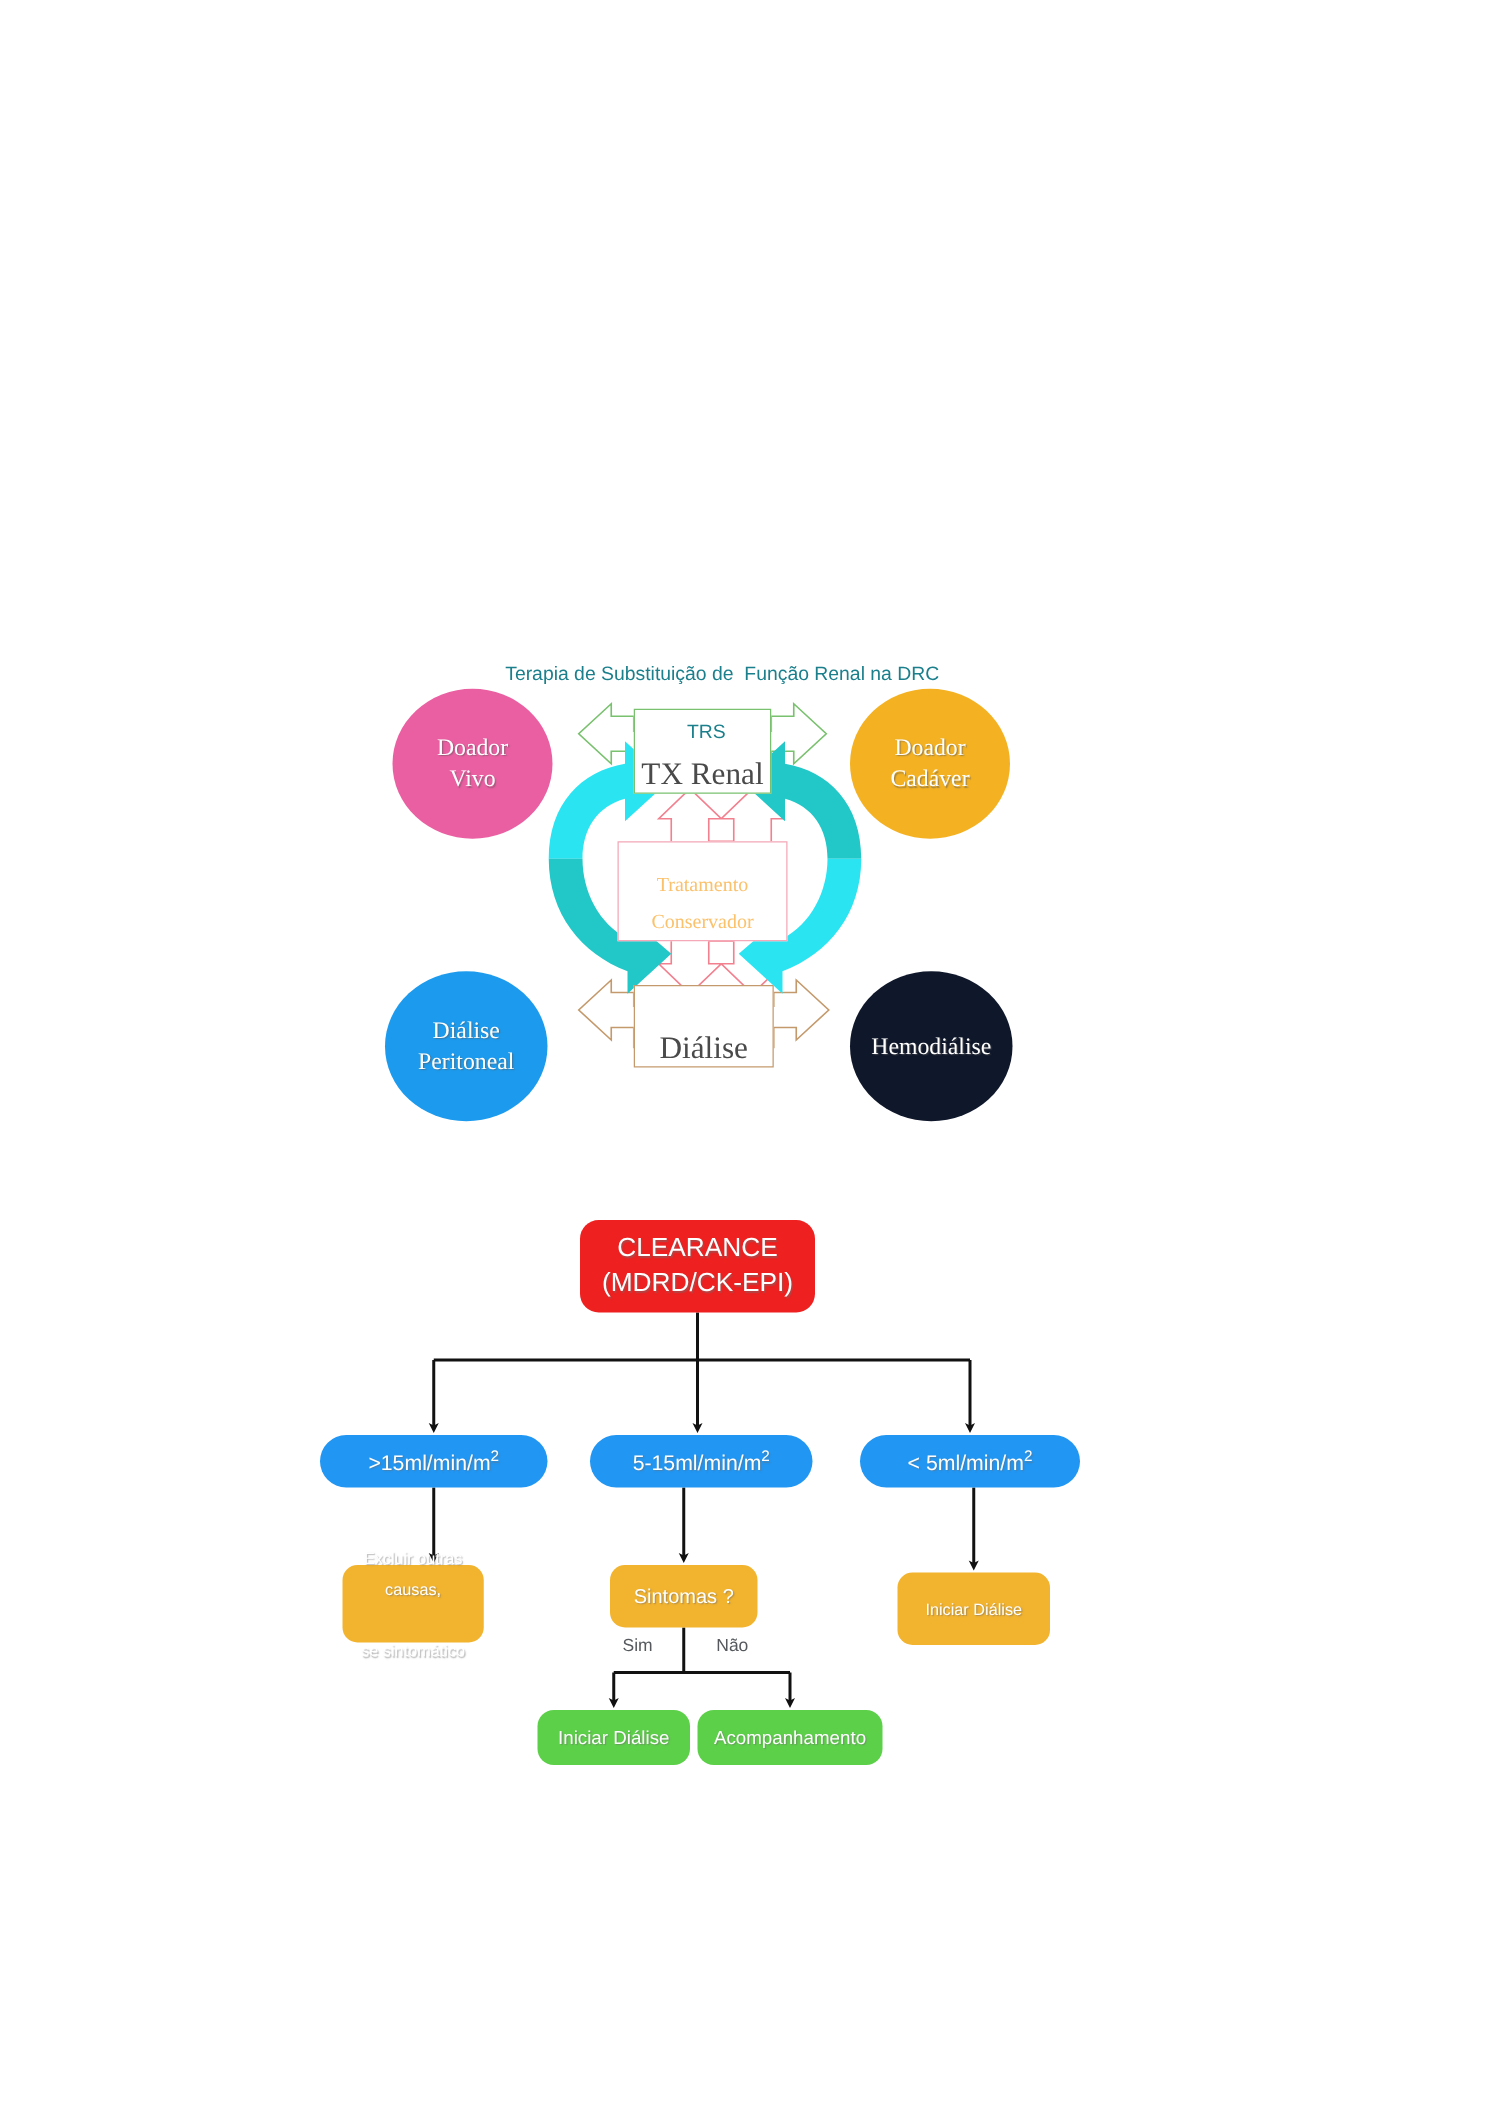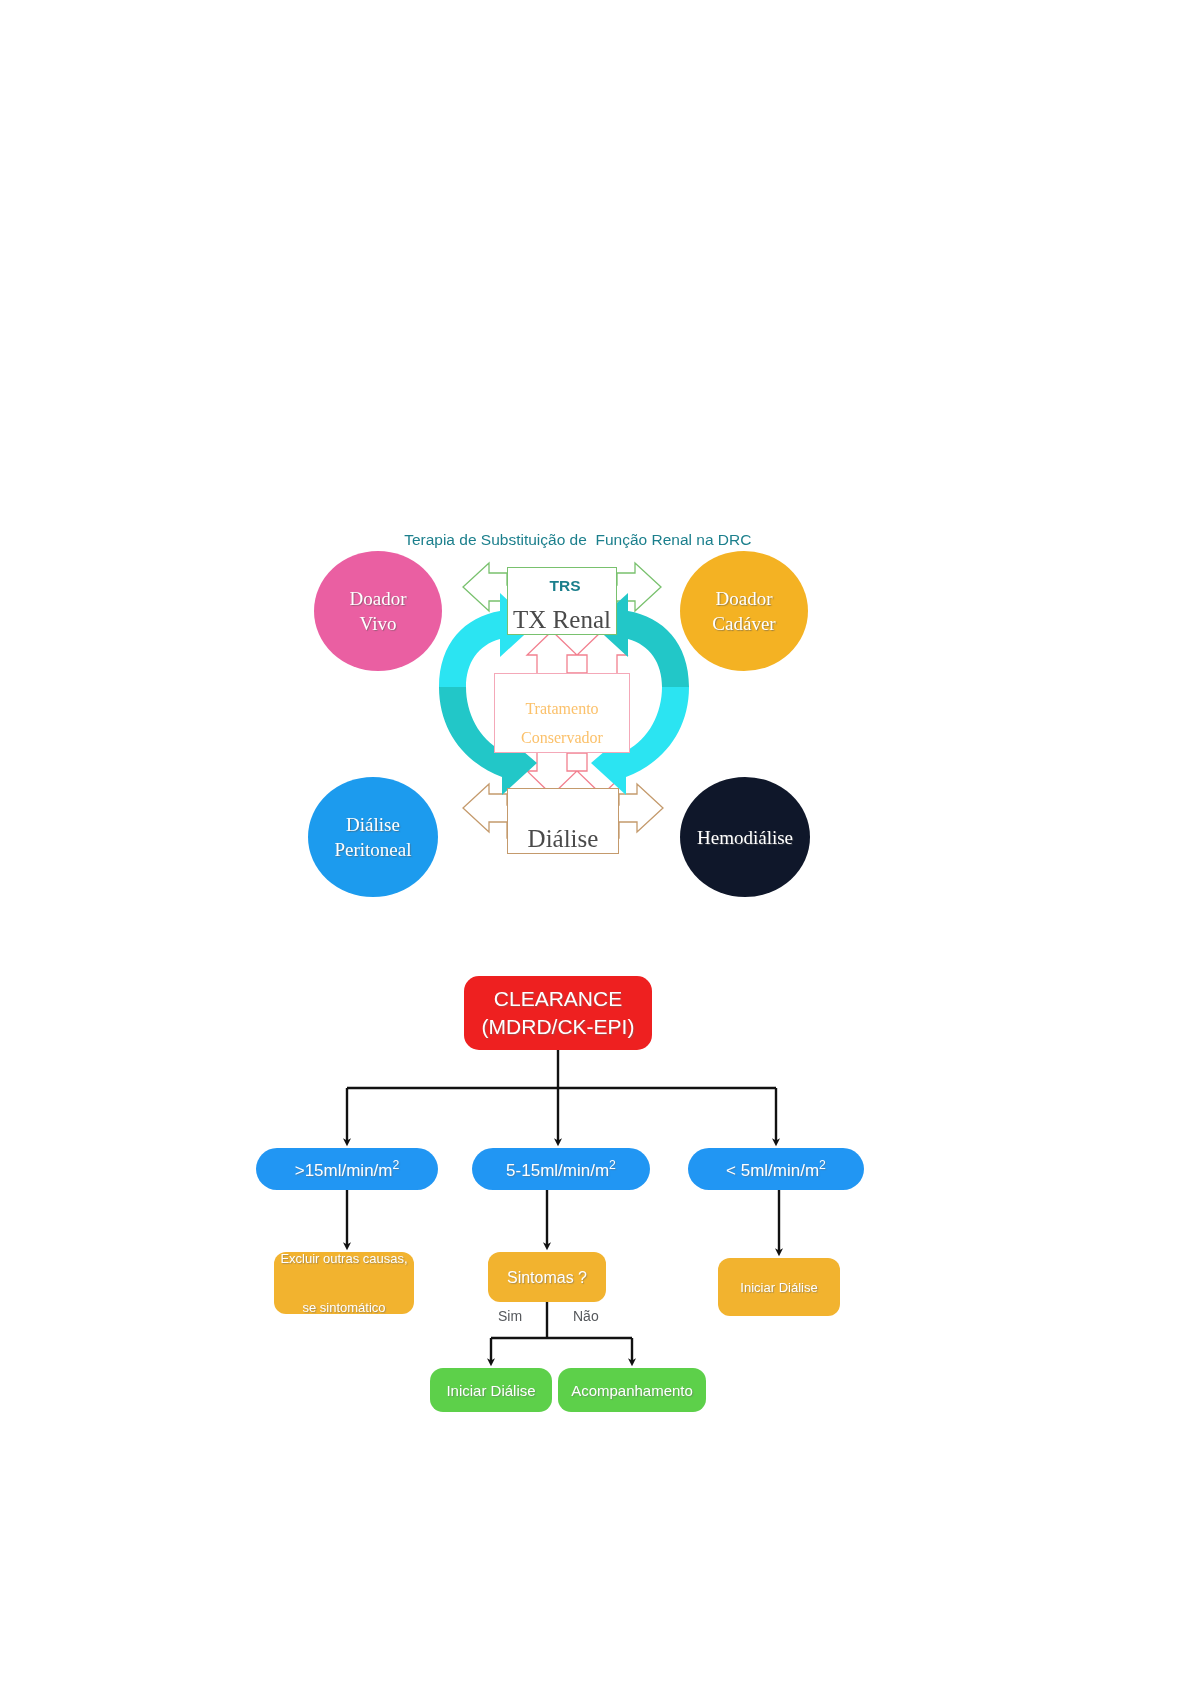--- a/index.html
+++ b/index.html
@@ -36,21 +36,21 @@
     left: 0;
     top: 0;
     width: 530px;
     text-align: center;
     color: #1b7f8c;
     font-size: 15.5px;
     line-height: 23px;
     font-family: "Liberation Sans", sans-serif;
     white-space: pre;
   }
-  .trs-title .line2 { display: block; font-weight: bold; }
+  .trs-title .line2 { display: block; }
 
   .circle {
     position: absolute;
     border-radius: 50%;
     display: flex;
     align-items: center;
     justify-content: center;
     text-align: center;
     color: #ffffff;
     font-size: 19px;
@@ -175,21 +175,21 @@
   #node-gfr-high { left: 16px;  top: 188px; width: 182px; }
   #node-gfr-mid  { left: 232px; top: 188px; width: 178px; }
   #node-gfr-low  { left: 448px; top: 188px; width: 176px; }
 
   .node-yellow {
     background: #F2B32F;
     font-size: 13px;
     line-height: 25px;
     border-radius: 12px;
   }
-  #node-excluir   { left: 34px;  top: 292px; width: 140px; height: 62px; gap: 24px; }
+  #node-excluir   { left: 34px;  top: 292px; width: 113px; height: 62px; gap: 24px; }
   #node-sintomas  { left: 248px; top: 292px; width: 118px; height: 50px; font-size: 16px; }
   #node-iniciar-r { left: 478px; top: 298px; width: 122px; height: 58px; }
 
   .node-green {
     background: #5DD04A;
     font-size: 15px;
     border-radius: 13px;
     height: 44px;
   }
   #node-iniciar-dialise { left: 190px; top: 408px; width: 122px; }

